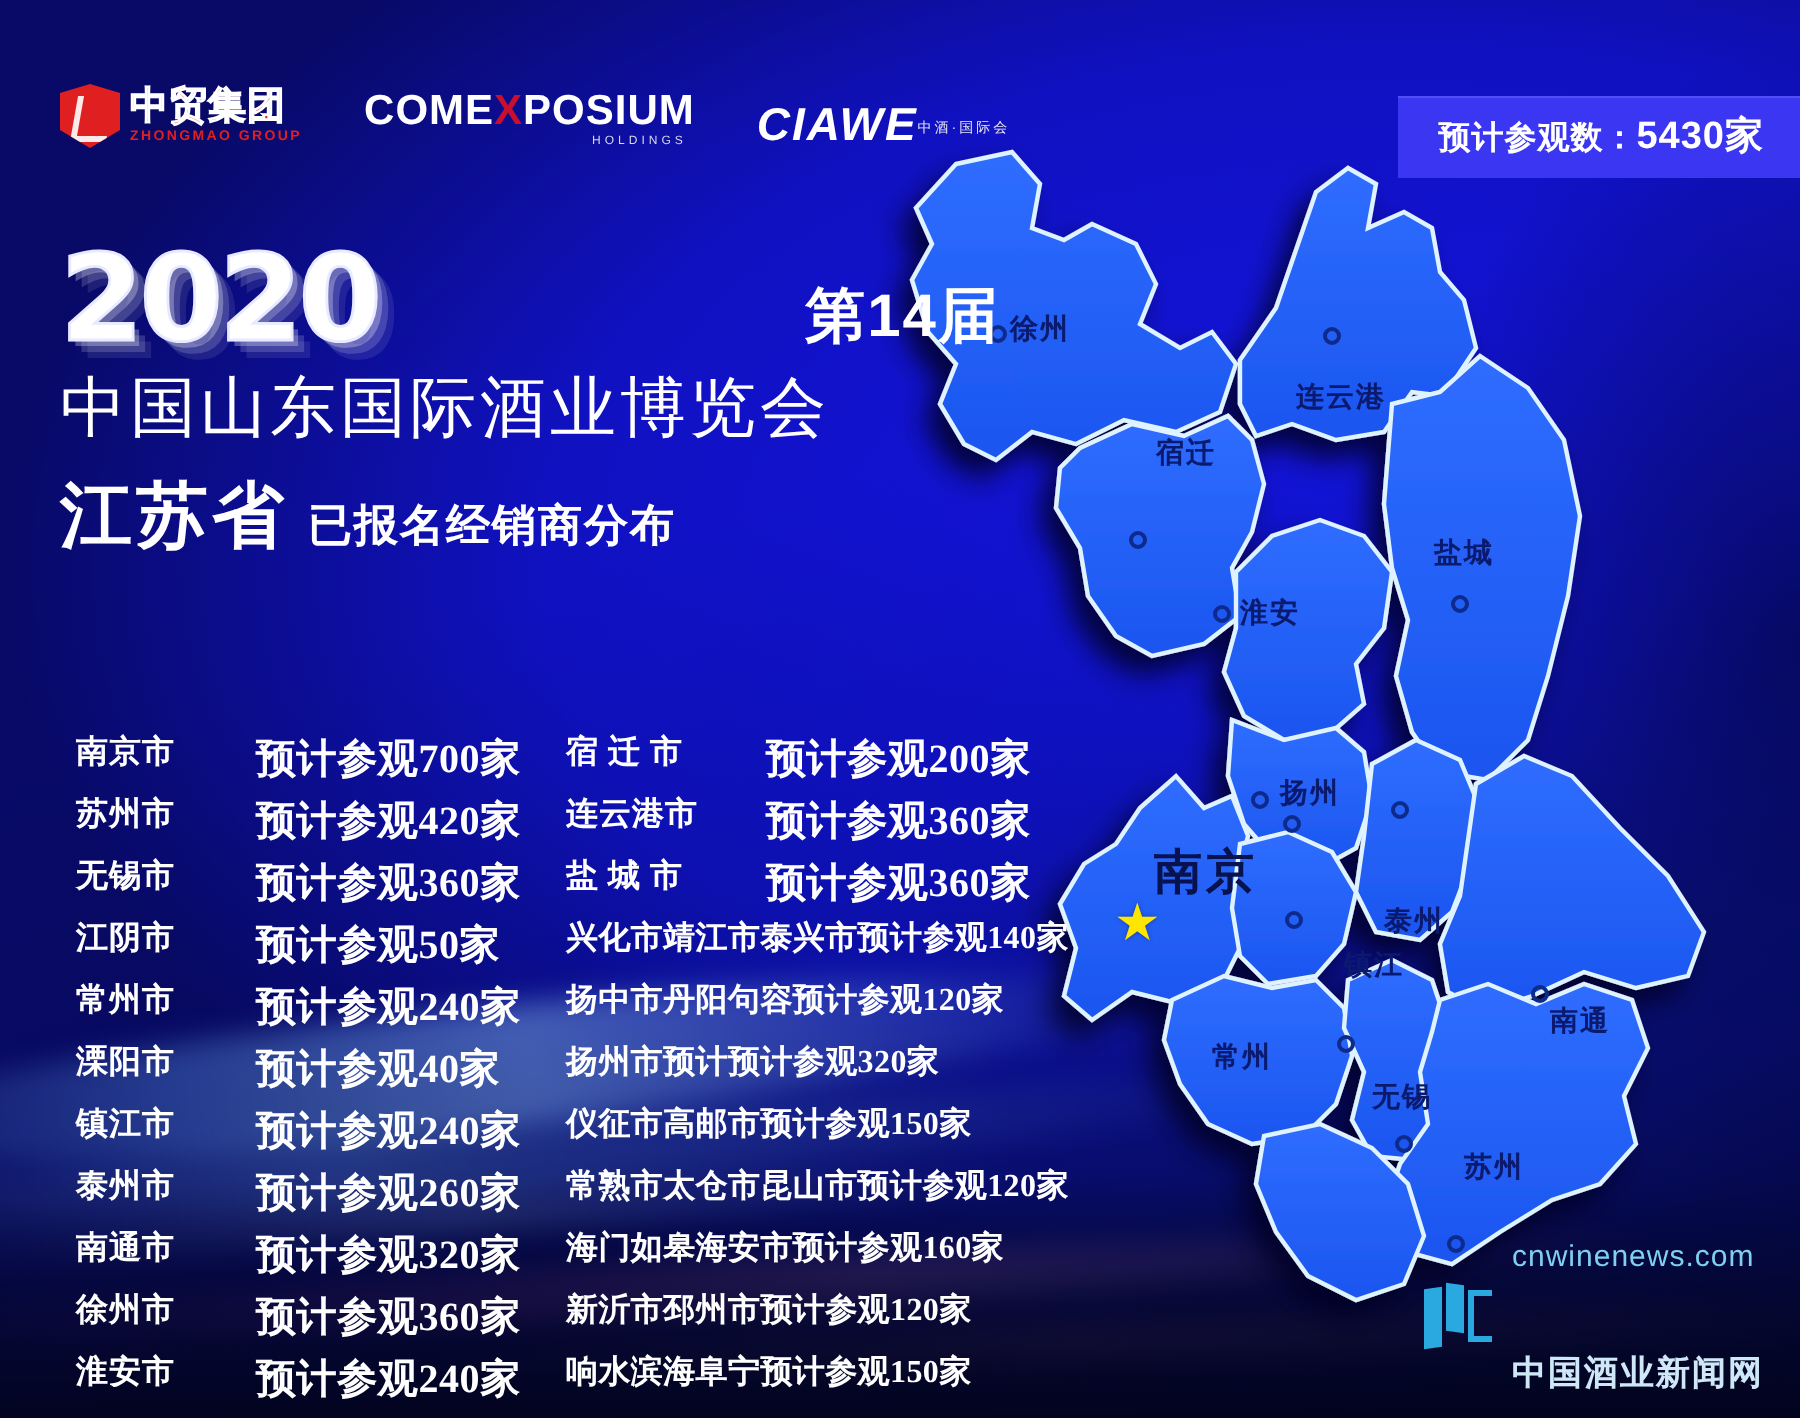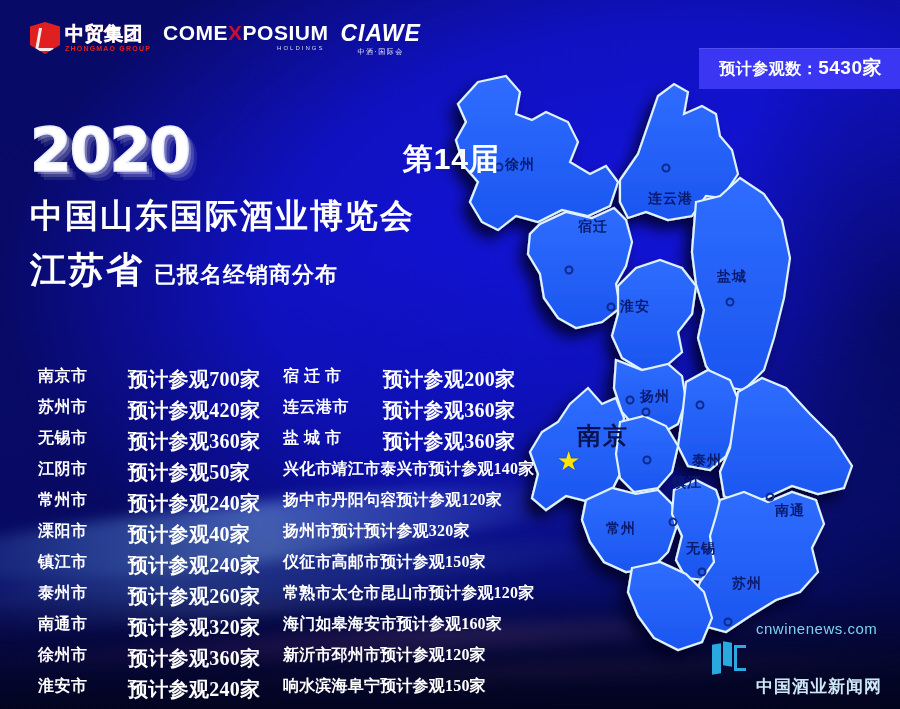--- a/index.html
+++ b/index.html
@@ -34,56 +34,56 @@
       transform:rotate(-2deg);}
   .s5{left:-80px;top:600px;width:620px;height:18px;
       background:linear-gradient(90deg,rgba(90,160,255,0) 0%,rgba(150,200,255,.40) 50%,rgba(90,160,255,0) 100%);
       transform:rotate(-4deg);}
   .bottom-dark{position:absolute;left:0;right:0;bottom:0;height:120px;
       background:linear-gradient(180deg,rgba(3,6,40,0) 0%,rgba(3,6,40,.55) 45%,rgba(2,4,28,.92) 100%);}
   .right-dark{position:absolute;right:0;top:0;width:330px;height:709px;
       background:radial-gradient(ellipse 300px 420px at 100% 45%, rgba(2,4,40,.55) 0%, rgba(2,4,40,0) 70%);}
 
   
-  .logos{position:absolute;left:30px;top:22px;display:flex;align-items:flex-start;gap:12px;height:42px;}
+  .logos{position:absolute;left:30px;top:32px;display:flex;align-items:flex-end;gap:31px;height:42px;}
   .logo-zm{display:flex;align-items:center;gap:5px;}
   .zm-mark{width:30px;height:32px;background:#e02020;
     clip-path:polygon(50% 0,100% 14%,100% 72%,50% 100%,0 72%,0 14%);
     position:relative;}
   .zm-mark::after{content:"";position:absolute;left:7px;top:6px;width:15px;height:20px;
     border-left:3px solid #fff;border-bottom:3px solid #fff;transform:skewX(-10deg);opacity:.9;}
   .zm-text{display:flex;flex-direction:column;line-height:1;}
   .zm-cn{font-size:19px;font-weight:bold;color:#e02020;letter-spacing:.5px;
     -webkit-text-stroke:0.6px #ffffff;}
   .zm-en{font-size:7px;font-weight:bold;color:#e02020;letter-spacing:1.2px;margin-top:2px;}
   .logo-comex{position:relative;display:flex;flex-direction:column;align-items:center;line-height:1;}
   .cx-main{font-size:21px;font-weight:bold;color:#ffffff;letter-spacing:.5px;font-style:normal;}
   .cx-main .xred{color:#c8102e;}
   .cx-sub{font-size:6px;color:#d8d8e8;letter-spacing:2px;margin-top:2px;align-self:flex-end;margin-right:4px;}
-  .logo-ciawe{display:flex;flex-direction:column;align-items:center;line-height:1;}
+  .logo-ciawe{display:flex;flex-direction:row;align-items:center;line-height:1;}
   .cw-main{font-size:23px;font-weight:bold;font-style:italic;color:#ffffff;letter-spacing:1px;}
   .cw-sub{font-size:7px;color:#e6e6f4;letter-spacing:1.5px;margin-top:3px;}
 
   
   .badge{position:absolute;right:0;top:48px;
     background:#3b36f2;color:#ffffff;
     padding:7px 18px 8px 20px;font-size:16px;font-weight:bold;letter-spacing:.5px;
     box-shadow:0 1px 0 rgba(255,255,255,.12) inset;}
   .badge .num{font-size:19px;}
 
   
   .headline{position:absolute;left:30px;top:100px;width:470px;}
   .row-2020{display:flex;align-items:flex-end;gap:14px;justify-content:space-between;}
   .y2020{font-size:60px;font-weight:bold;letter-spacing:-2px;line-height:1;
     color:transparent;
     -webkit-text-stroke:1.4px #e8eaff;
     text-shadow:0 0 0 #fff, 3px 3px 0 rgba(255,255,255,.28), 6px 6px 0 rgba(255,255,255,.16), 9px 9px 0 rgba(255,255,255,.09);
     font-family:"DejaVu Sans","Liberation Sans",sans-serif;}
   .edition{font-size:30px;font-weight:bold;color:#ffffff;line-height:1;padding-bottom:6px;letter-spacing:1px;margin-top:44px;}
-  .expo-name{margin-top:18px;font-size:33px;font-weight:bold;color:#ffffff;letter-spacing:2px;line-height:1.1;}
+  .expo-name{margin-top:6px;font-size:33px;font-weight:normal;color:#ffffff;letter-spacing:2px;line-height:1.1;}
   .prov-row{margin-top:18px;display:flex;align-items:baseline;gap:10px;}
   .prov{font-size:36px;font-weight:bold;color:#ffffff;letter-spacing:2px;line-height:1;}
   .prov-sub{font-size:22px;font-weight:bold;color:#ffffff;letter-spacing:1px;line-height:1;}
 
   
   .data-table{position:absolute;left:38px;top:366px;width:520px;
     font-family:"Liberation Serif","DejaVu Serif",serif;}
   .data-row{display:flex;align-items:baseline;height:31px;}
   .col-left{width:245px;display:flex;}
   .col-right{width:275px;display:flex;}

